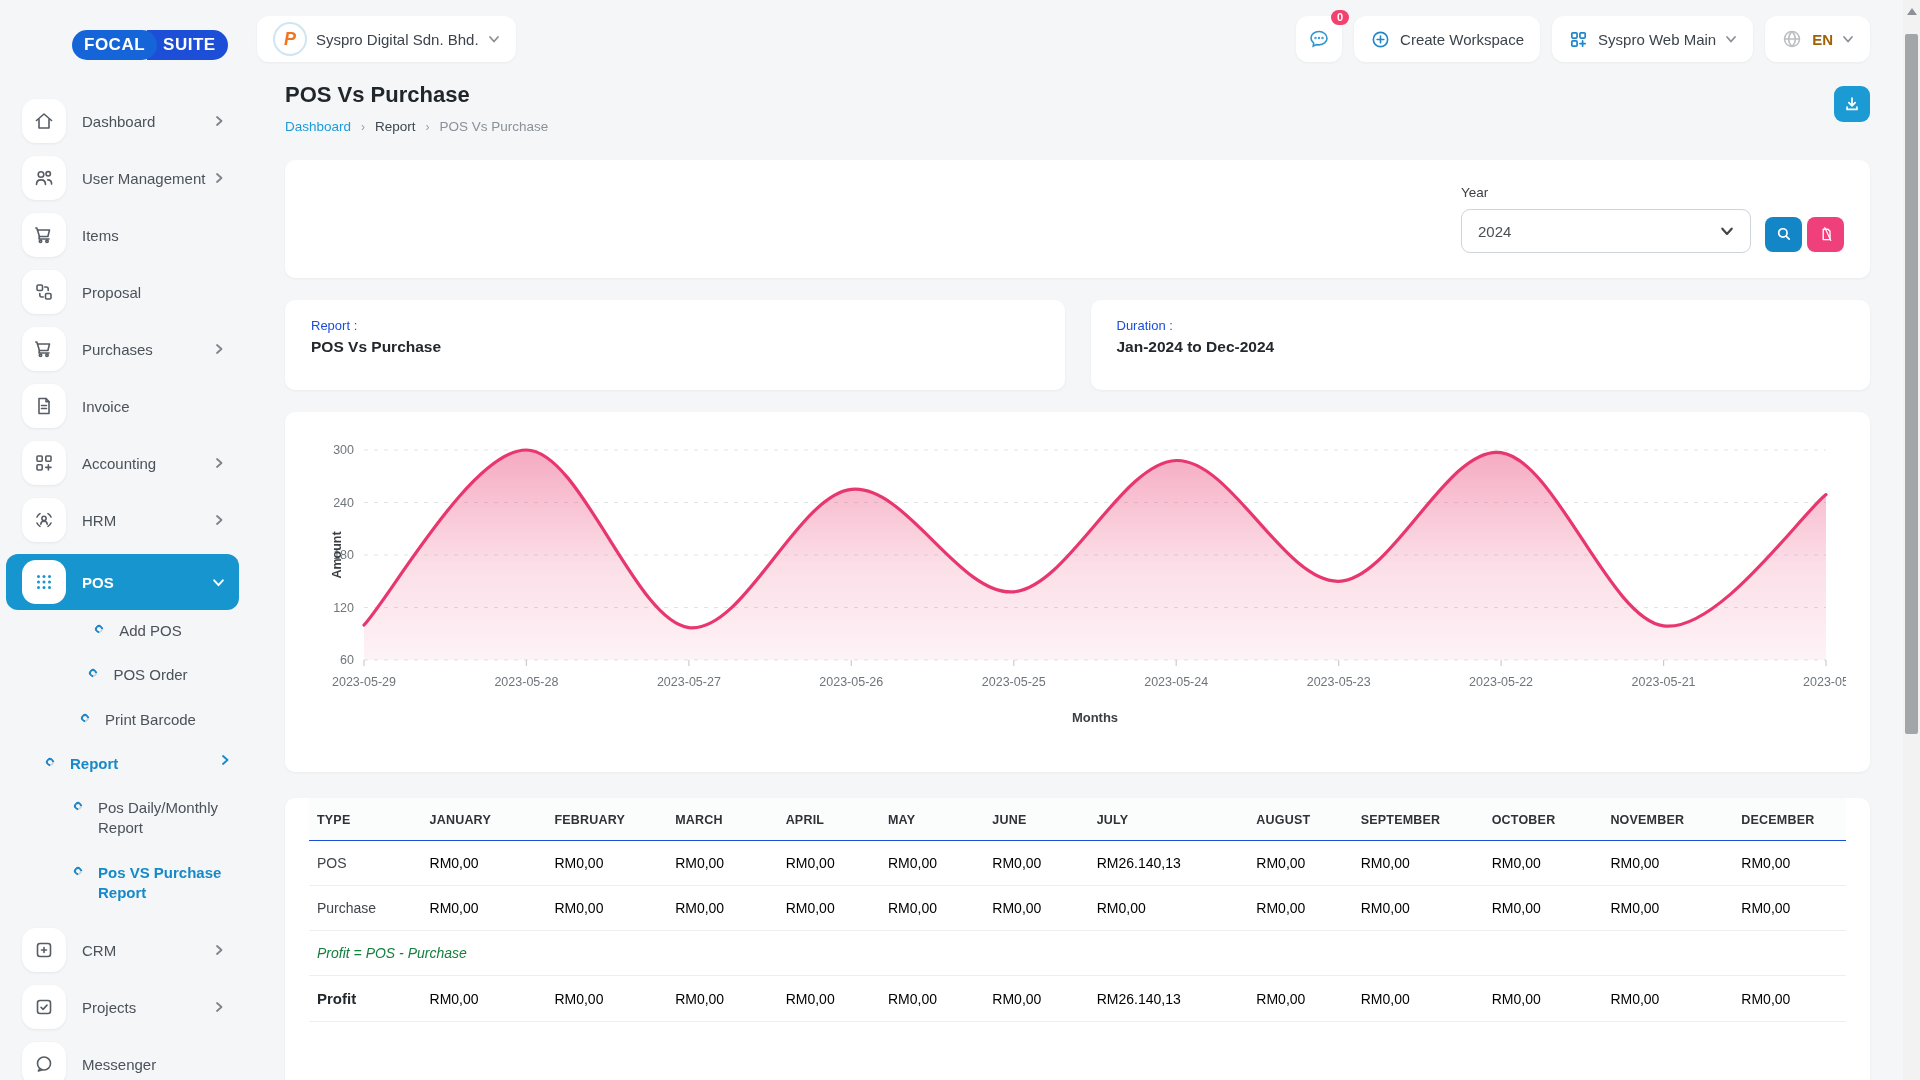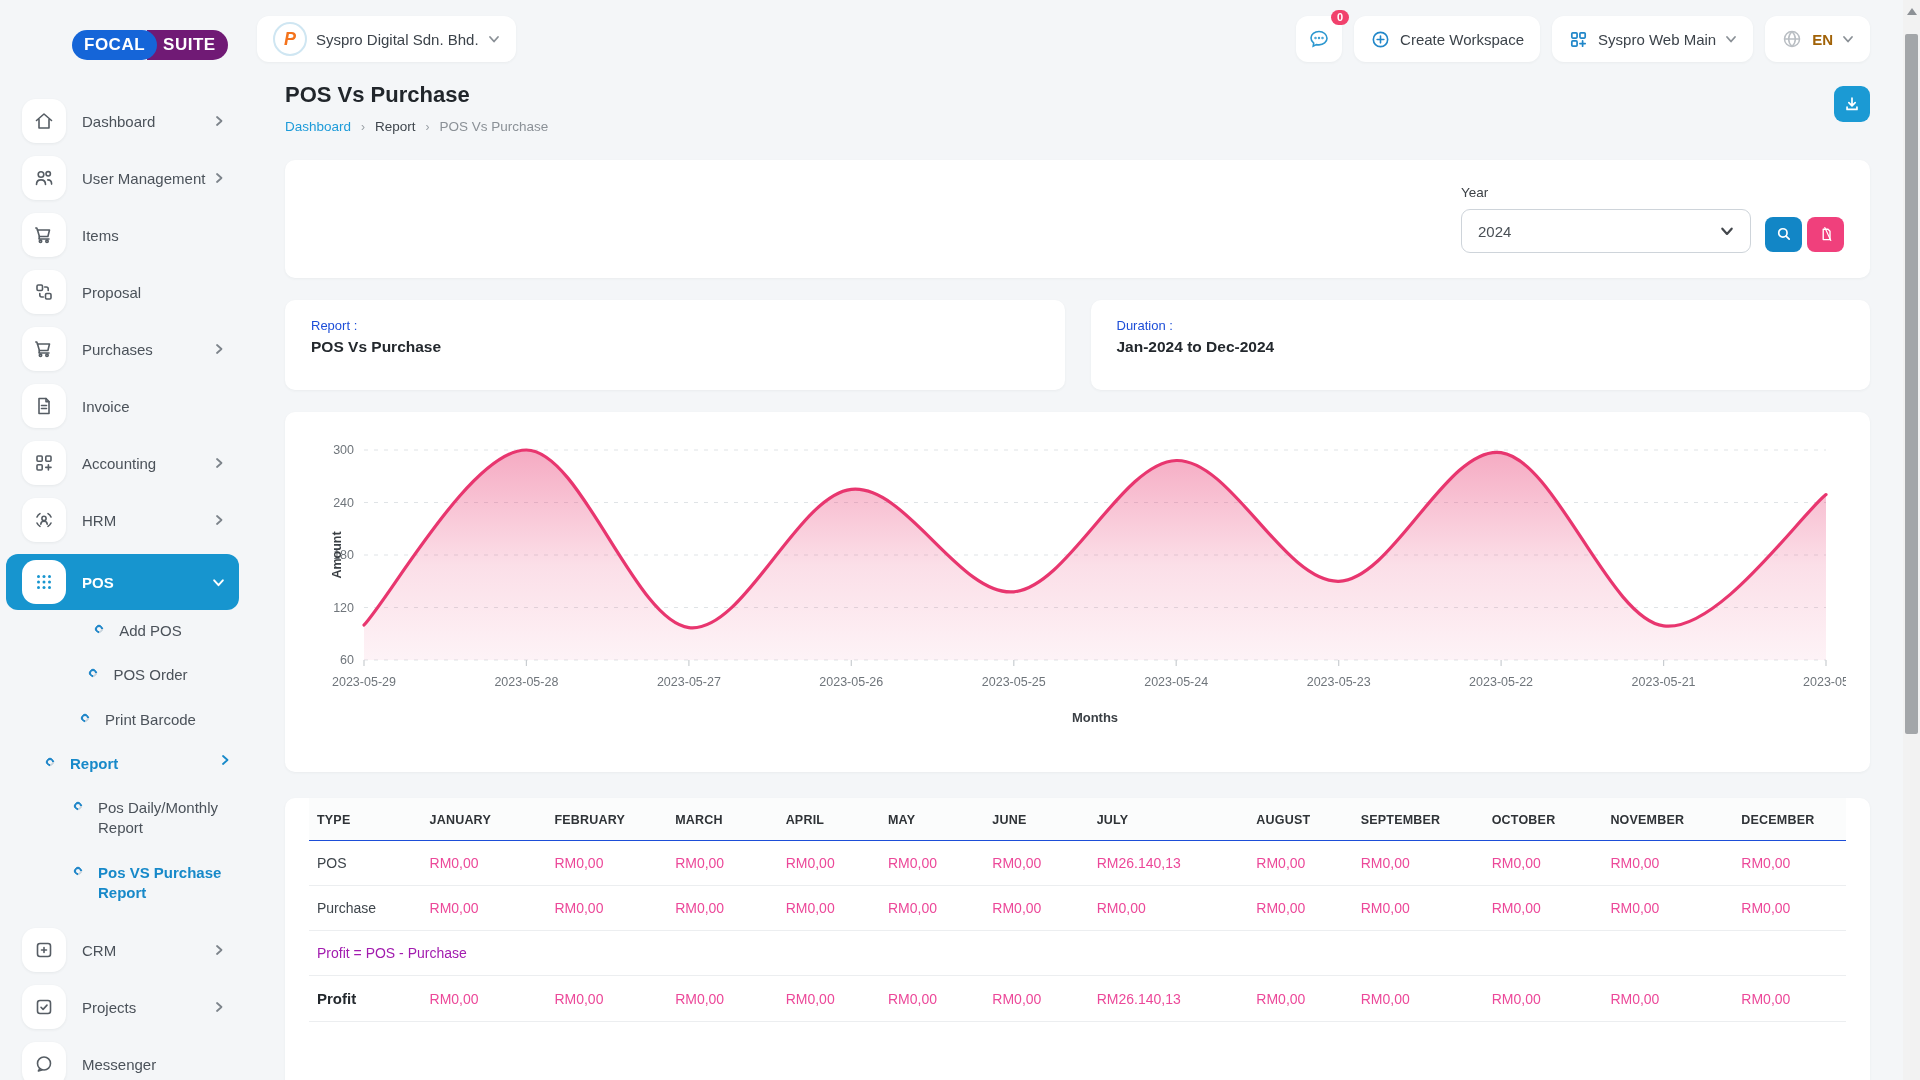--- a/index.html
+++ b/index.html
@@ -5,21 +5,21 @@
   * { margin:0; padding:0; box-sizing:border-box; }
   html,body { width:1920px; height:1080px; overflow:hidden; }
   body { font-family:"Liberation Sans","DejaVu Sans",sans-serif; background:#f4f6f8; color:#3c434a; }
   .app { display:flex; width:1920px; height:1080px; position:relative; }
 
   
   .sidebar { width:245px; flex:0 0 245px; padding:22px 0 0 0; overflow:hidden; }
   .logo { display:flex; margin:8px 0 38px 72px; font-weight:bold; font-size:17px; letter-spacing:.5px; }
   .logo span { padding:5px 12px; color:#fff; }
   .logo .l-left { background:#1565d8; border-radius:16px; z-index:2; }
-  .logo .l-right { background:#701a75; border-radius:0 16px 16px 0; margin-left:-10px; padding-left:16px; }
+  .logo .l-right { background:#1d4ed8; border-radius:0 16px 16px 0; margin-left:-10px; padding-left:16px; }
   .nav-item { display:flex; align-items:center; height:46px; margin:0 6px 11px 6px; padding:0 14px 0 16px; border-radius:12px; cursor:pointer; color:#4b525a; font-size:15px; }
   .nav-icon-box { width:44px; height:44px; flex:0 0 44px; background:#fff; border-radius:14px; display:flex; align-items:center; justify-content:center; box-shadow:0 1px 3px rgba(40,50,60,.07); color:#565d64; margin-right:16px; }
   .nav-label { flex:1; }
   .nav-chev { color:#7d848b; display:flex; }
   .nav-item.active { background:#1795cf; color:#fff; height:56px; font-weight:bold; }
   .nav-item.active .nav-icon-box { color:#1795cf; box-shadow:none; }
   .nav-item.active .nav-chev { color:#fff; }
   .nav-sub { display:flex; align-items:flex-start; margin:0 14px 24px 46px; font-size:15px; color:#4b525a; cursor:pointer; line-height:1.35;justify-content:center; }
   .nav-sub .bullet { width:8px; height:8px; border:2px solid #2187c9; border-bottom-color:#c9d4dc; border-radius:50%; transform:rotate(-45deg); margin:4px 16px 0 0; flex:0 0 8px; }
   .nav-sub.lvl2 { margin-left:74px; }
@@ -66,25 +66,25 @@
   .info-card { flex:1; height:90px; padding:18px 26px; }
   .info-label { font-size:13px; color:#1d4ed8; }
   .info-value { font-size:15.5px; font-weight:bold; color:#23282d; margin-top:5px; }
 
   .chart-card { margin-top:22px; height:360px; padding:24px 24px 10px; }
   .chart-wrap { width:100%; overflow:hidden; }
 
   .table-card { margin-top:26px; padding:0 24px; min-height:300px; }
   table { width:100%; border-collapse:collapse; table-layout:fixed; }
   th { text-align:left; font-size:12.5px; color:#2f3337; padding:15px 8px 13px; letter-spacing:.2px; border-bottom:1px solid #1d4ed8; background:#fbfcfc; }
-  td { font-size:14px; color:#ec4899; padding:14px 8px; border-bottom:1px solid #eceef0; }
+  td { font-size:14px; color:#000000; padding:14px 8px; border-bottom:1px solid #eceef0; }
   td.row-type { color:#3f464c; }
   tr.profit-row td { font-size:14px; }
   tr.profit-row td.row-type { font-weight:bold; color:#23282d; font-size:15px; }
-  td.note-cell { color:#a21caf; }
+  td.note-cell { color:#15803d;font-style:italic; }
 
   
   .pg-scroll { position:absolute; right:0; top:0; width:17px; height:1080px; background:#f2f2f2; }
   .pg-thumb { position:absolute; left:2px; top:34px; width:13px; height:700px; background:#a3a6a9; border-radius:2px; }
   .pg-arrow { position:absolute; left:4px; top:8px; width:0; height:0; border-left:5px solid transparent; border-right:5px solid transparent; border-bottom:7px solid #8d9196; }
 </style>
 </head>
 <body>
 
 <div class="app">

